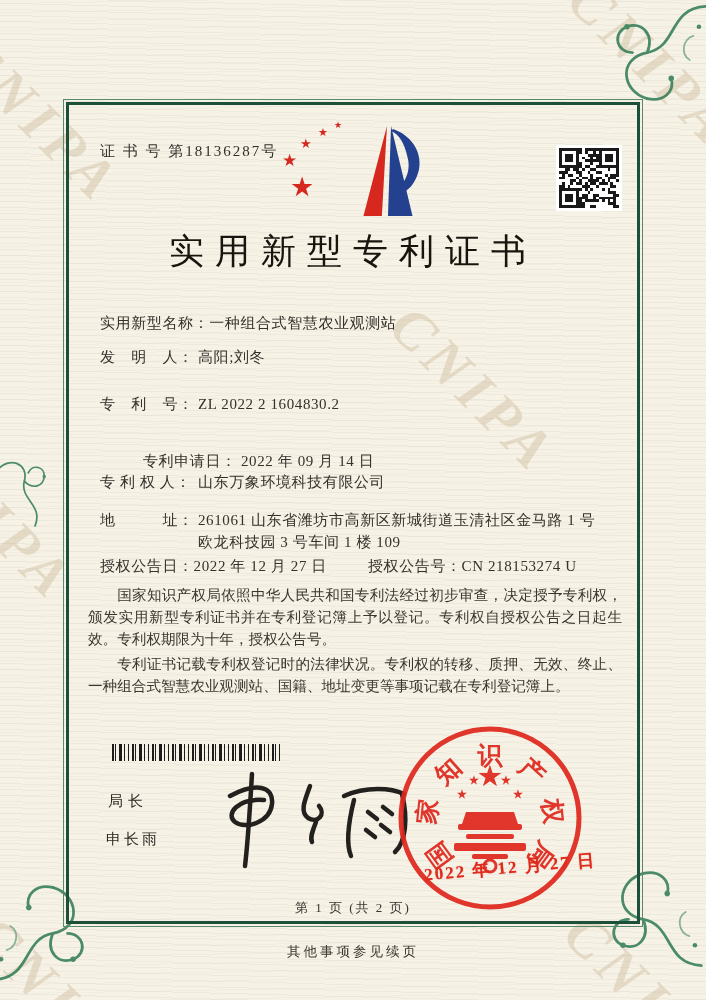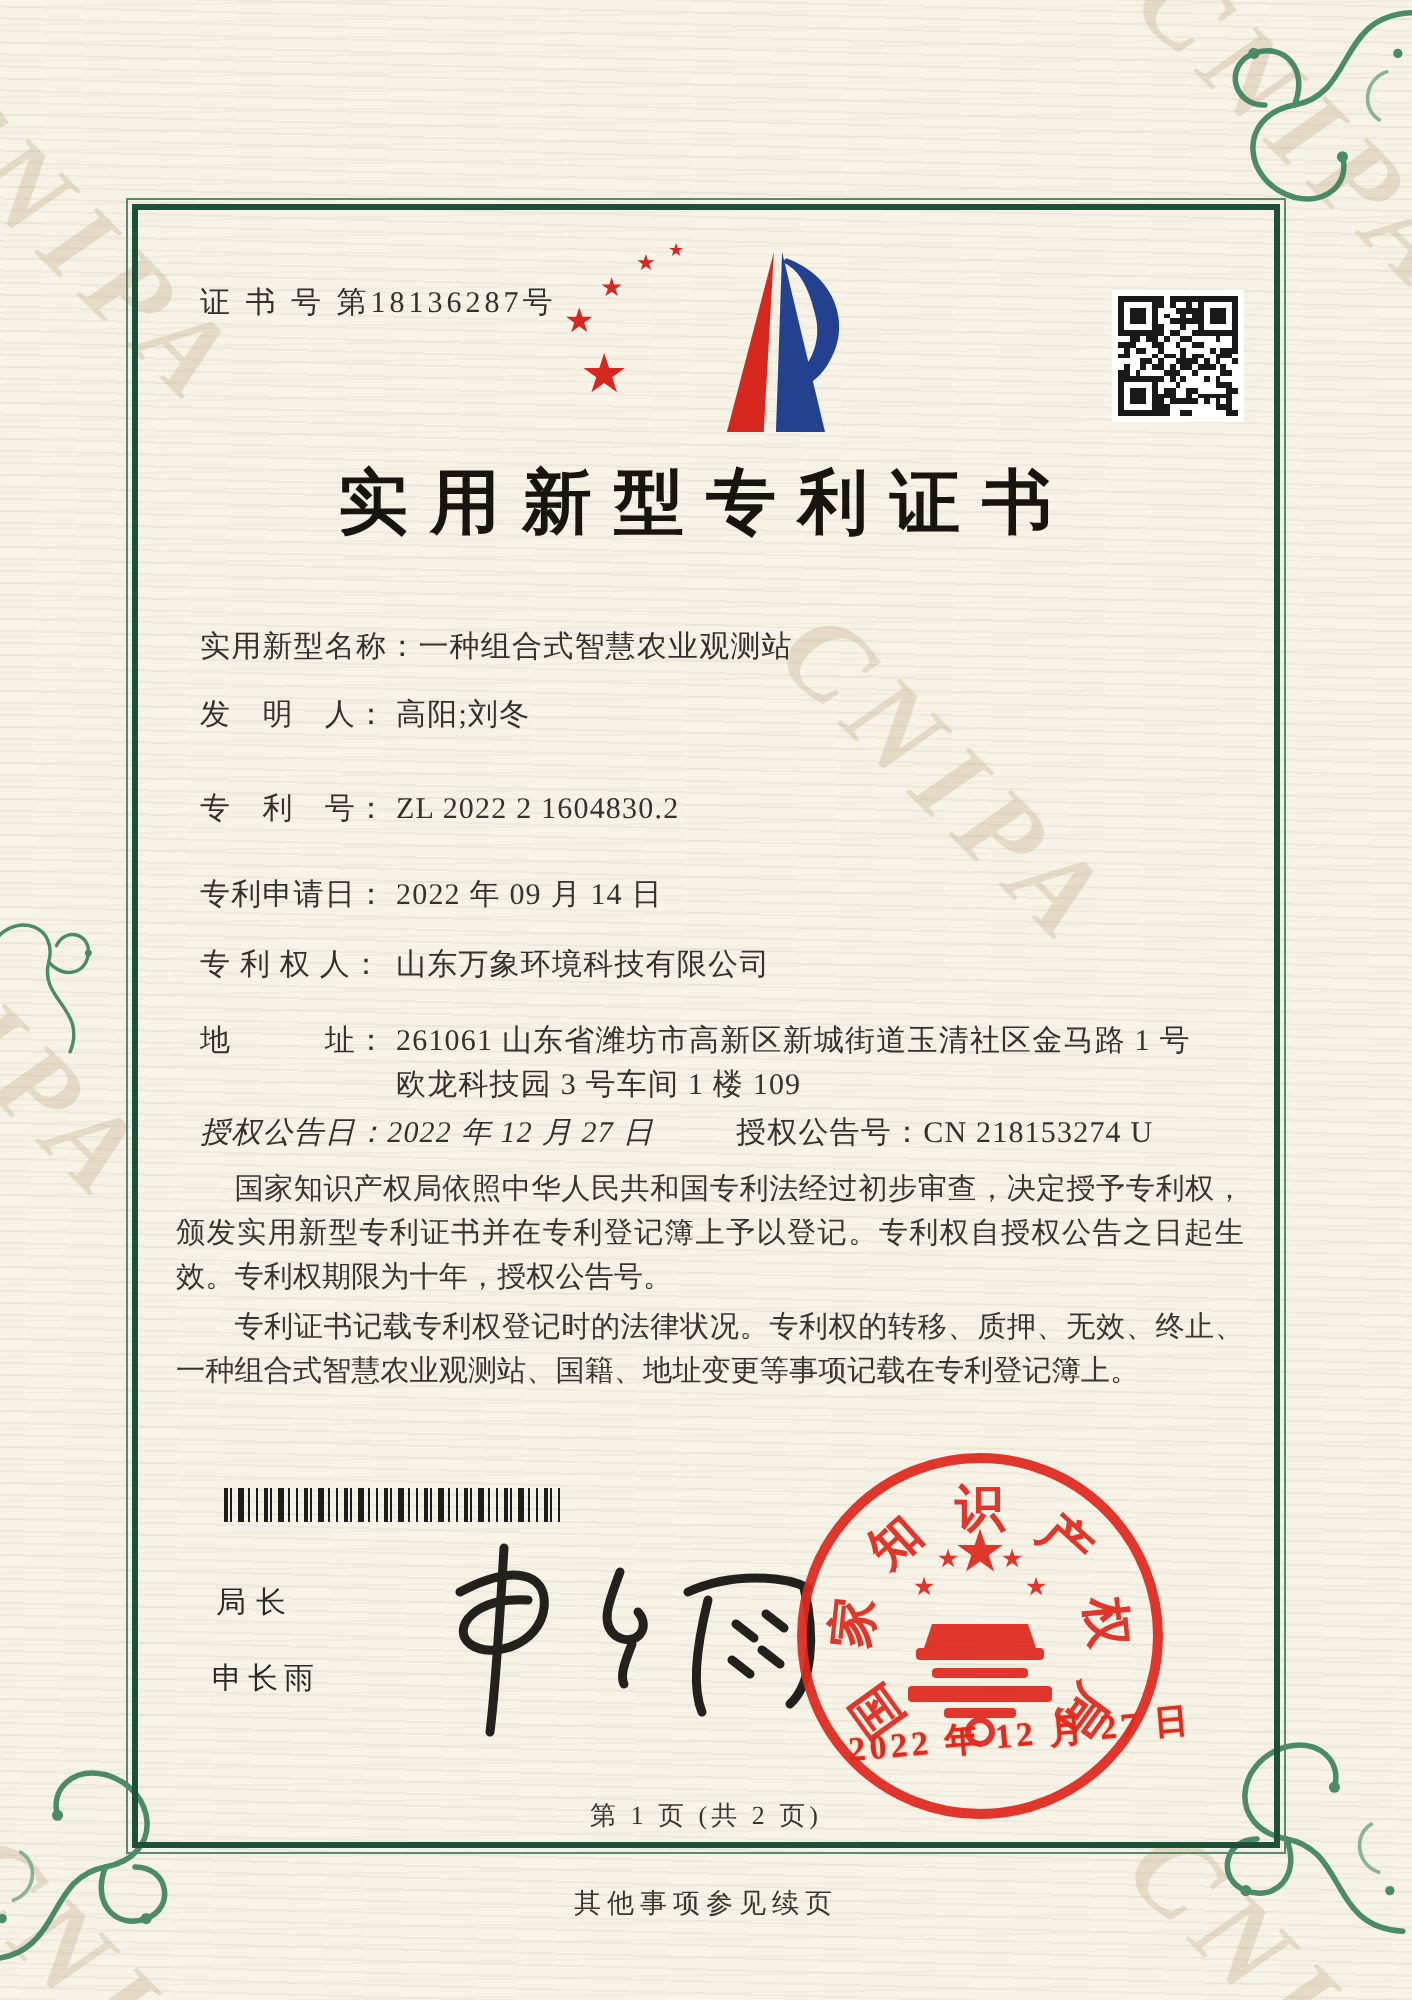--- a/index.html
+++ b/index.html
@@ -28,28 +28,28 @@
   .orn-lm{left:-40px;top:416px;transform:rotate(115deg) scale(.62);}
   
   .cert-no{position:absolute;left:100px;top:142px;font-size:15px;letter-spacing:2px;color:#33302b;}
   .logo{position:absolute;left:282px;top:124px;width:160px;height:96px;}
   .logo-star{position:absolute;color:#d6281e;line-height:1;}
   .qr{position:absolute;left:556px;top:145px;width:66px;height:66px;background:#fff;
       padding:3px;box-sizing:border-box;display:grid;grid-template-columns:repeat(21,1fr);
       grid-template-rows:repeat(21,1fr);}
   .qr .m{background:#191919;} .qr .o{background:transparent;}
   .title{position:absolute;left:0;right:0;top:228px;text-align:center;
-         font-size:35px;font-weight:bold;letter-spacing:11px;color:#18140e;}
+         font-size:35px;font-weight:normal;letter-spacing:11px;color:#18140e;}
   
   .row{position:absolute;left:100px;right:68px;font-size:15px;letter-spacing:.6px;color:#35312b;}
   .row .lab{display:inline-block;min-width:98px;}
-  .r0{top:314px;} .r1{top:348px;} .r2{top:395px;} .r3{top:438px;} .r4{top:473px;}
+  .r0{top:314px;} .r1{top:348px;} .r2{top:395px;} .r3{top:452px;margin-left:43px;} .r4{top:473px;}
   .r5{top:511px;} .addr-line2{margin-left:98px;margin-top:3px;}
   .r6{top:557px;}
-  .grant-first{display:inline-block;min-width:268px;font-style:italic;}
+  .grant-first{display:inline-block;min-width:268px;}
   
   .paras{position:absolute;left:88px;width:534px;top:585px;font-size:14.6px;
          line-height:1.5;text-align:justify;color:#3a362f;}
   .paras p{margin:0 0 3px;text-indent:2em;}
   
   .barcode{position:absolute;left:112px;top:744px;width:168px;height:17px;
     background:repeating-linear-gradient(90deg,#1c1c1c 0 2px,transparent 2px 3px,
       #1c1c1c 3px 4px,transparent 4px 7px,#1c1c1c 7px 10px,transparent 10px 12px,
       #1c1c1c 12px 13px,transparent 13px 16px,#1c1c1c 16px 17px,transparent 17px 20px);}
   

